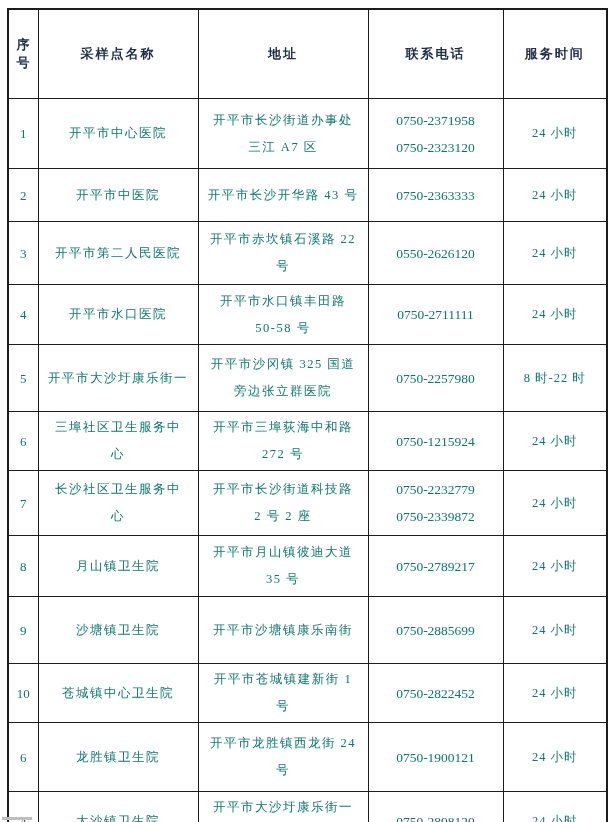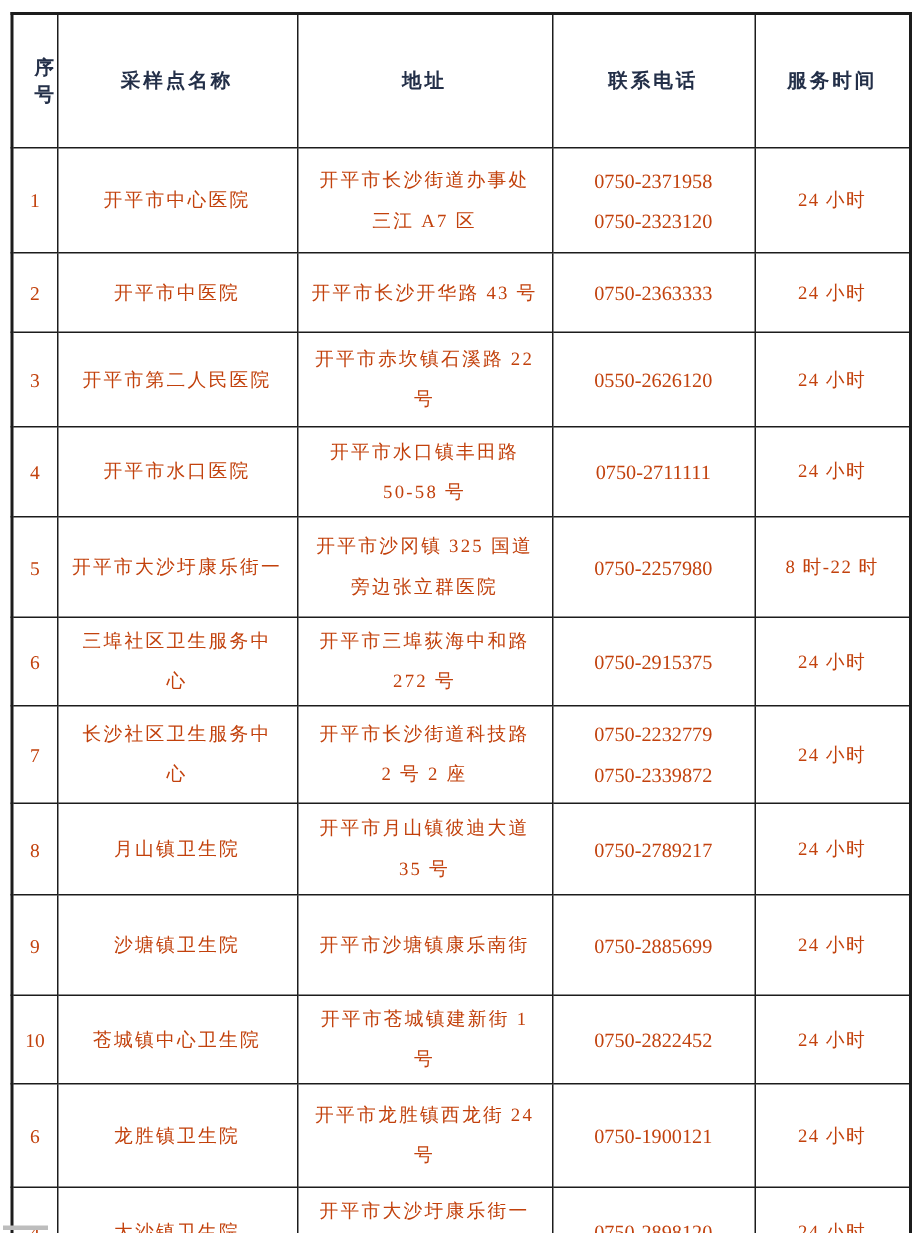--- a/index.html
+++ b/index.html
@@ -32,23 +32,23 @@
     overflow: hidden;
   }
   th {
     color: #232f48;
     font-weight: bold;
     font-size: 13px;
     letter-spacing: 2px;
     height: 56px;
     line-height: 18px;
   }
-  th.col-index { letter-spacing: 0.5px; padding: 16px 1px; text-align: right; }
+  th.col-index { letter-spacing: 0.5px; padding: 16px 1px; }
   td {
-    color: #c2410c;
+    color: #0f766e;
     font-size: 12.5px;
     line-height: 27px;
     letter-spacing: 1.5px;
   }
   td.col-index { letter-spacing: 0; font-size: 13px; }
   td.col-phone { letter-spacing: 0; font-size: 13.5px; margin-left: 36px; }
   td.col-hours { letter-spacing: 1px; }
   
   tbody tr:nth-child(1)  { height: 70px; }
   tbody tr:nth-child(2)  { height: 53px; }
@@ -132,21 +132,21 @@
 旁边张立群医院</td>
           <td class="col-phone">0750-2257980</td>
           <td class="col-hours">8 时-22 时</td>
         </tr>
         <tr>
           <td class="col-index">6</td>
           <td class="col-name">三埠社区卫生服务中
 心</td>
           <td class="col-address">开平市三埠荻海中和路
 272 号</td>
-          <td class="col-phone">0750-2915375</td>
+          <td class="col-phone">0750-1215924</td>
           <td class="col-hours">24 小时</td>
         </tr>
         <tr>
           <td class="col-index">7</td>
           <td class="col-name">长沙社区卫生服务中
 心</td>
           <td class="col-address">开平市长沙街道科技路
 2 号 2 座</td>
           <td class="col-phone">0750-2232779
 0750-2339872</td>

